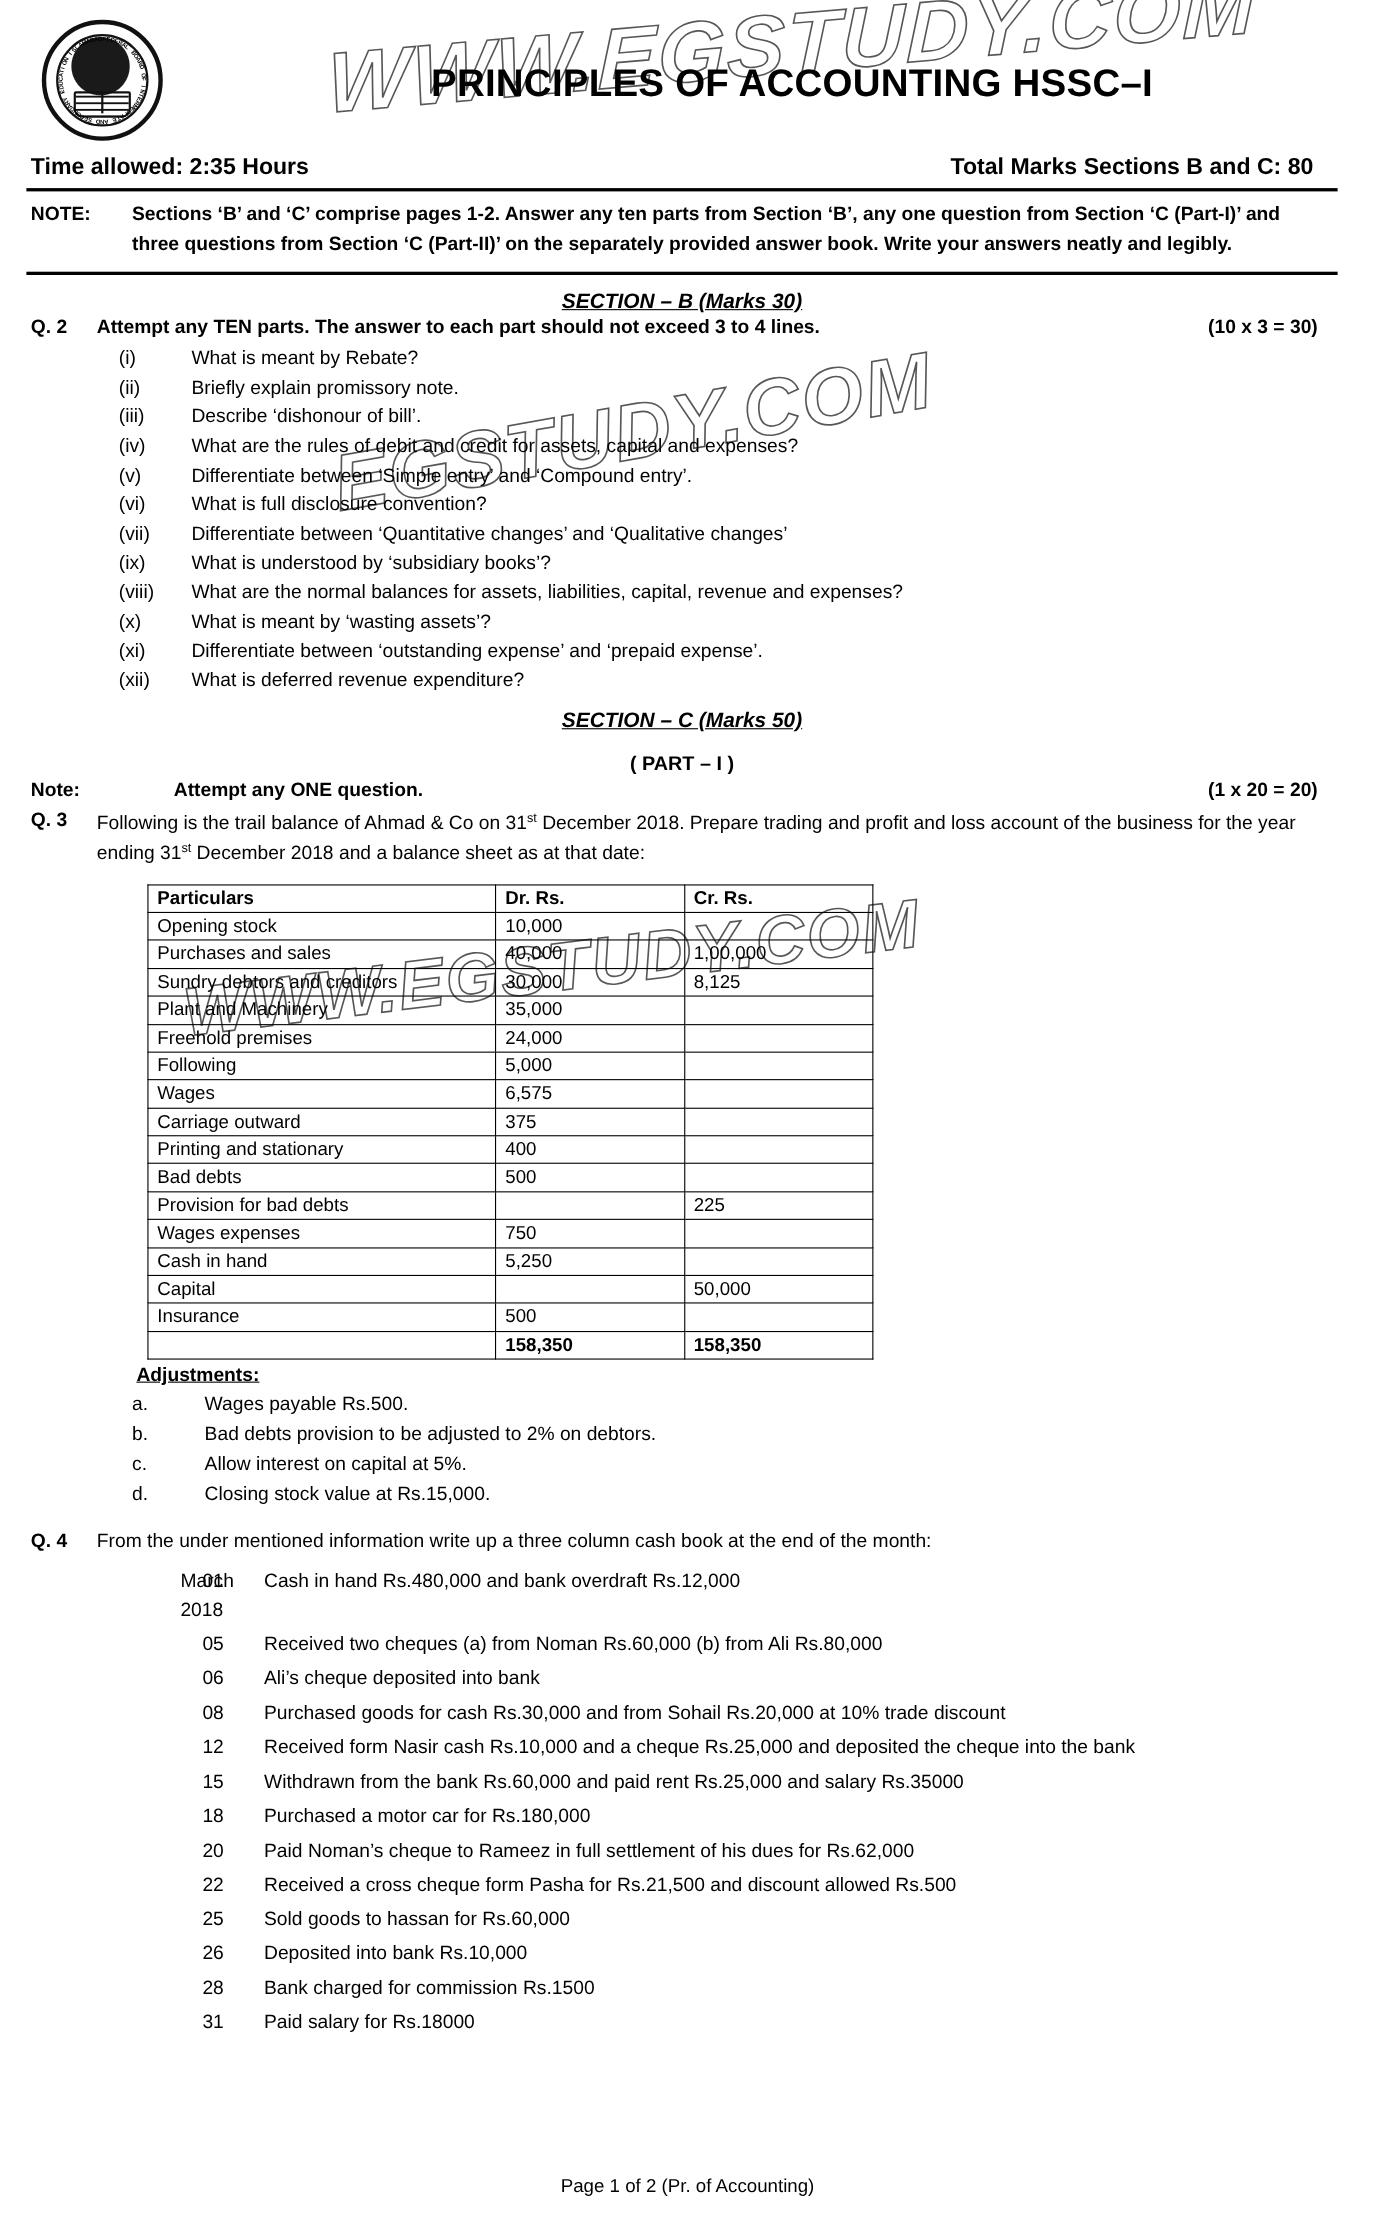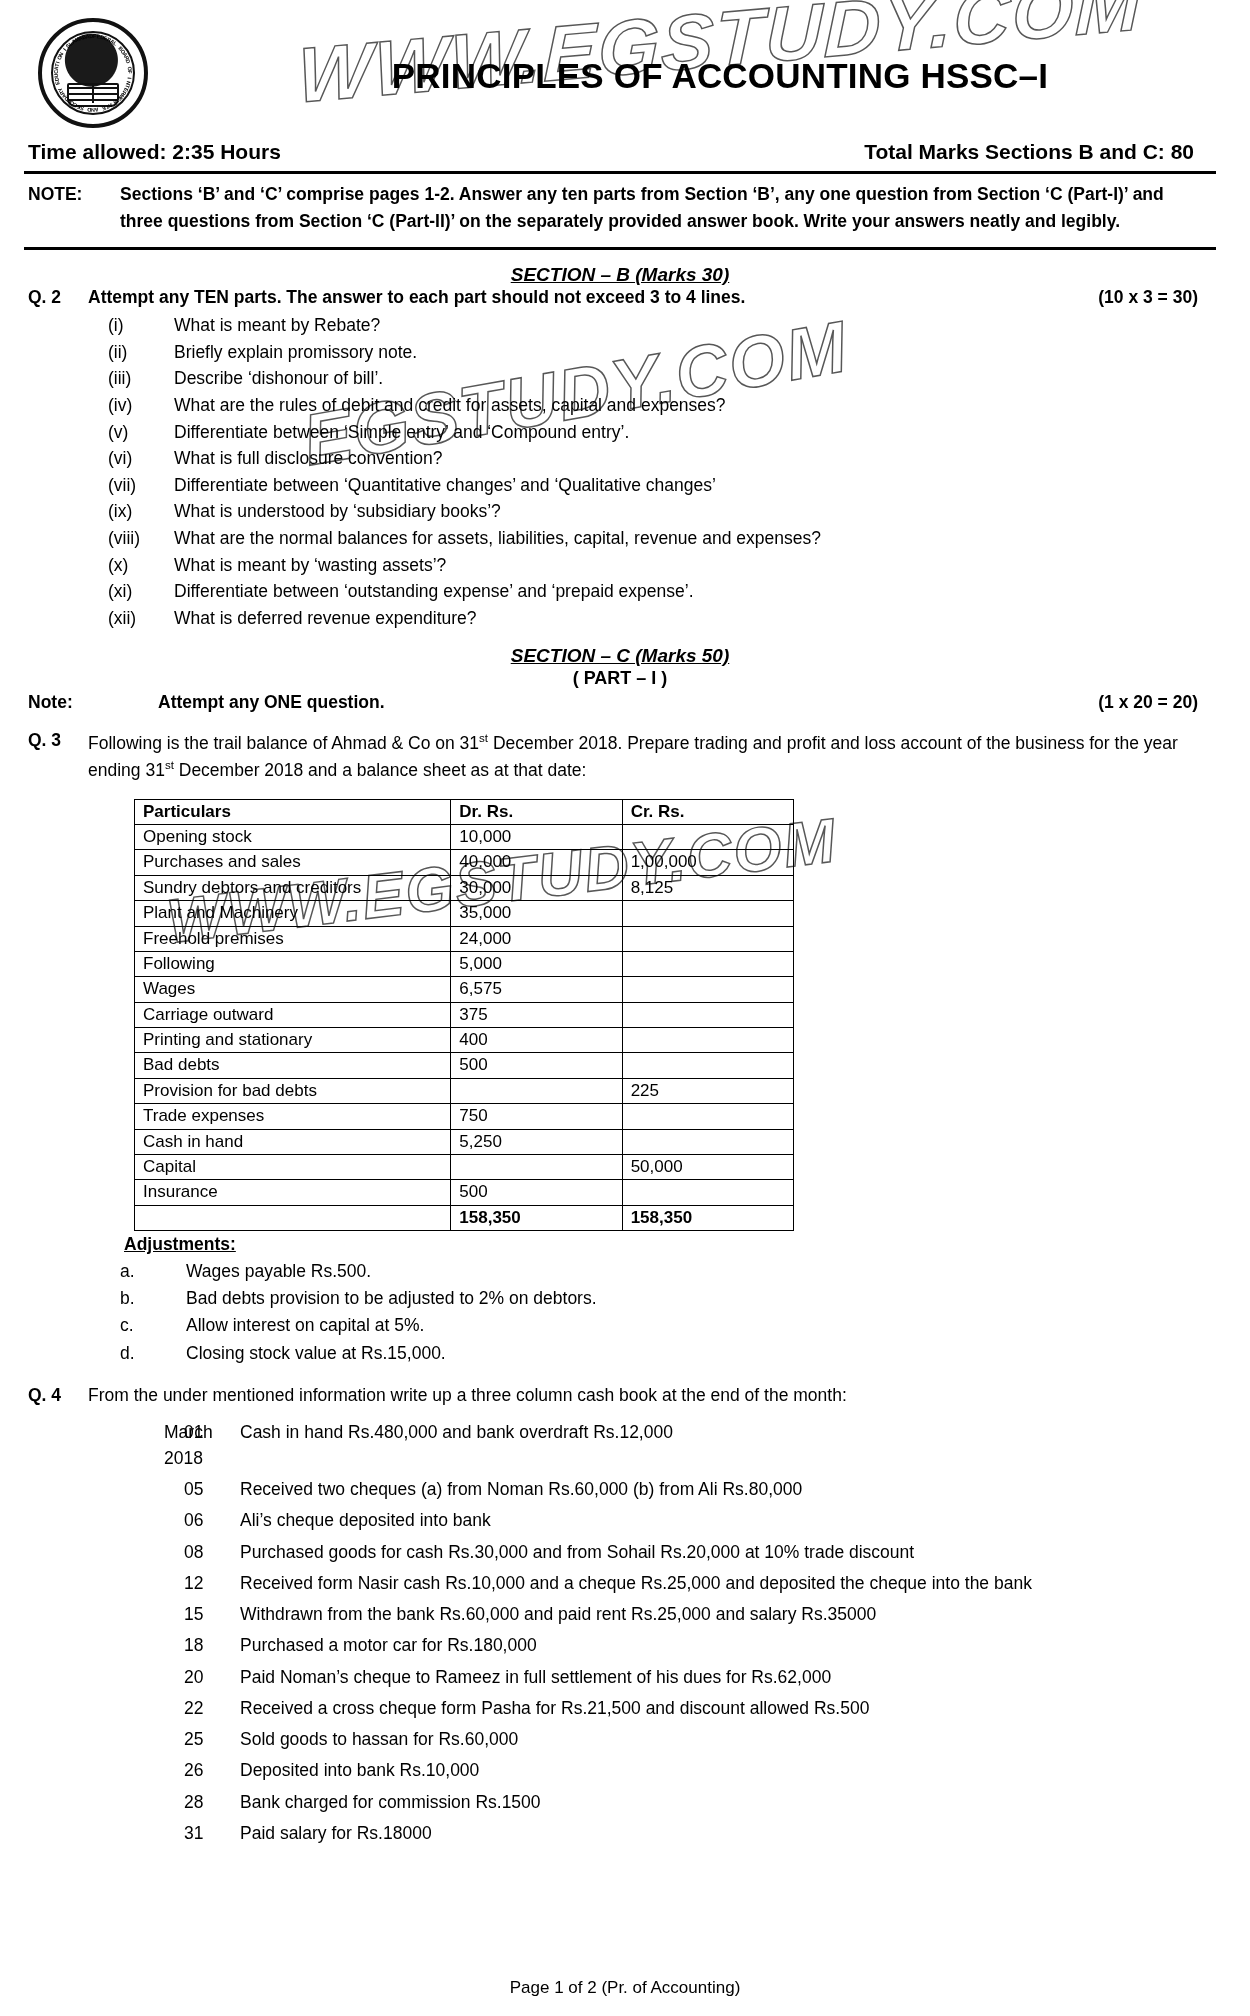--- a/index.html
+++ b/index.html
@@ -154,21 +154,21 @@
     font-weight: 700;
     font-style: italic;
     text-decoration: underline;
     margin: 14px 0 1px 0;
     position: relative; z-index: 10;
   }
   .part-title {
     text-align: center;
     font-size: 18px;
     font-weight: 700;
-    margin: 1px 0 3px 0;
+    margin: 17px 0 3px 0;
     position: relative; z-index: 10;
   }
 
   .qline {
     display: flex;
     font-size: 17.5px;
     font-weight: 700;
     position: relative; z-index: 10;
     align-items: baseline;
   }
@@ -201,21 +201,21 @@
     margin-top: 2px;
   }
   .note2 .lbl { width: 90px; flex:none; padding-left: 4px; }
   .note2 .txt { flex: 1; padding-left: 44px;}
   .note2 .mk { width: 140px; flex:none; text-align: right; padding-right: 18px; }
 
   .q3 {
     display: flex;
     font-size: 17.5px;
     position: relative; z-index: 10;
-    margin-top: 17px;
+    margin-top: 6px;
   }
   .q3 .qn { width: 64px; flex:none; font-weight: 700; padding-left: 4px;}
   .q3 .qb { flex: 1; line-height: 1.55; padding-right: 20px;}
 
   sup { font-size: .66em; vertical-align: super; }
 
   
   .tb-wrap {
     margin: 14px 0 0 110px;
     width: 660px;
@@ -533,21 +533,21 @@
             <td class="c-part">Bad debts</td>
             <td class="c-dr">500</td>
             <td class="c-cr"></td>
           </tr>
           <tr>
             <td class="c-part">Provision for bad debts</td>
             <td class="c-dr"></td>
             <td class="c-cr">225</td>
           </tr>
           <tr>
-            <td class="c-part">Trade expenses</td>
+            <td class="c-part">Wages expenses</td>
             <td class="c-dr">750</td>
             <td class="c-cr"></td>
           </tr>
           <tr>
             <td class="c-part">Cash in hand</td>
             <td class="c-dr">5,250</td>
             <td class="c-cr"></td>
           </tr>
           <tr>
             <td class="c-part">Capital</td>

